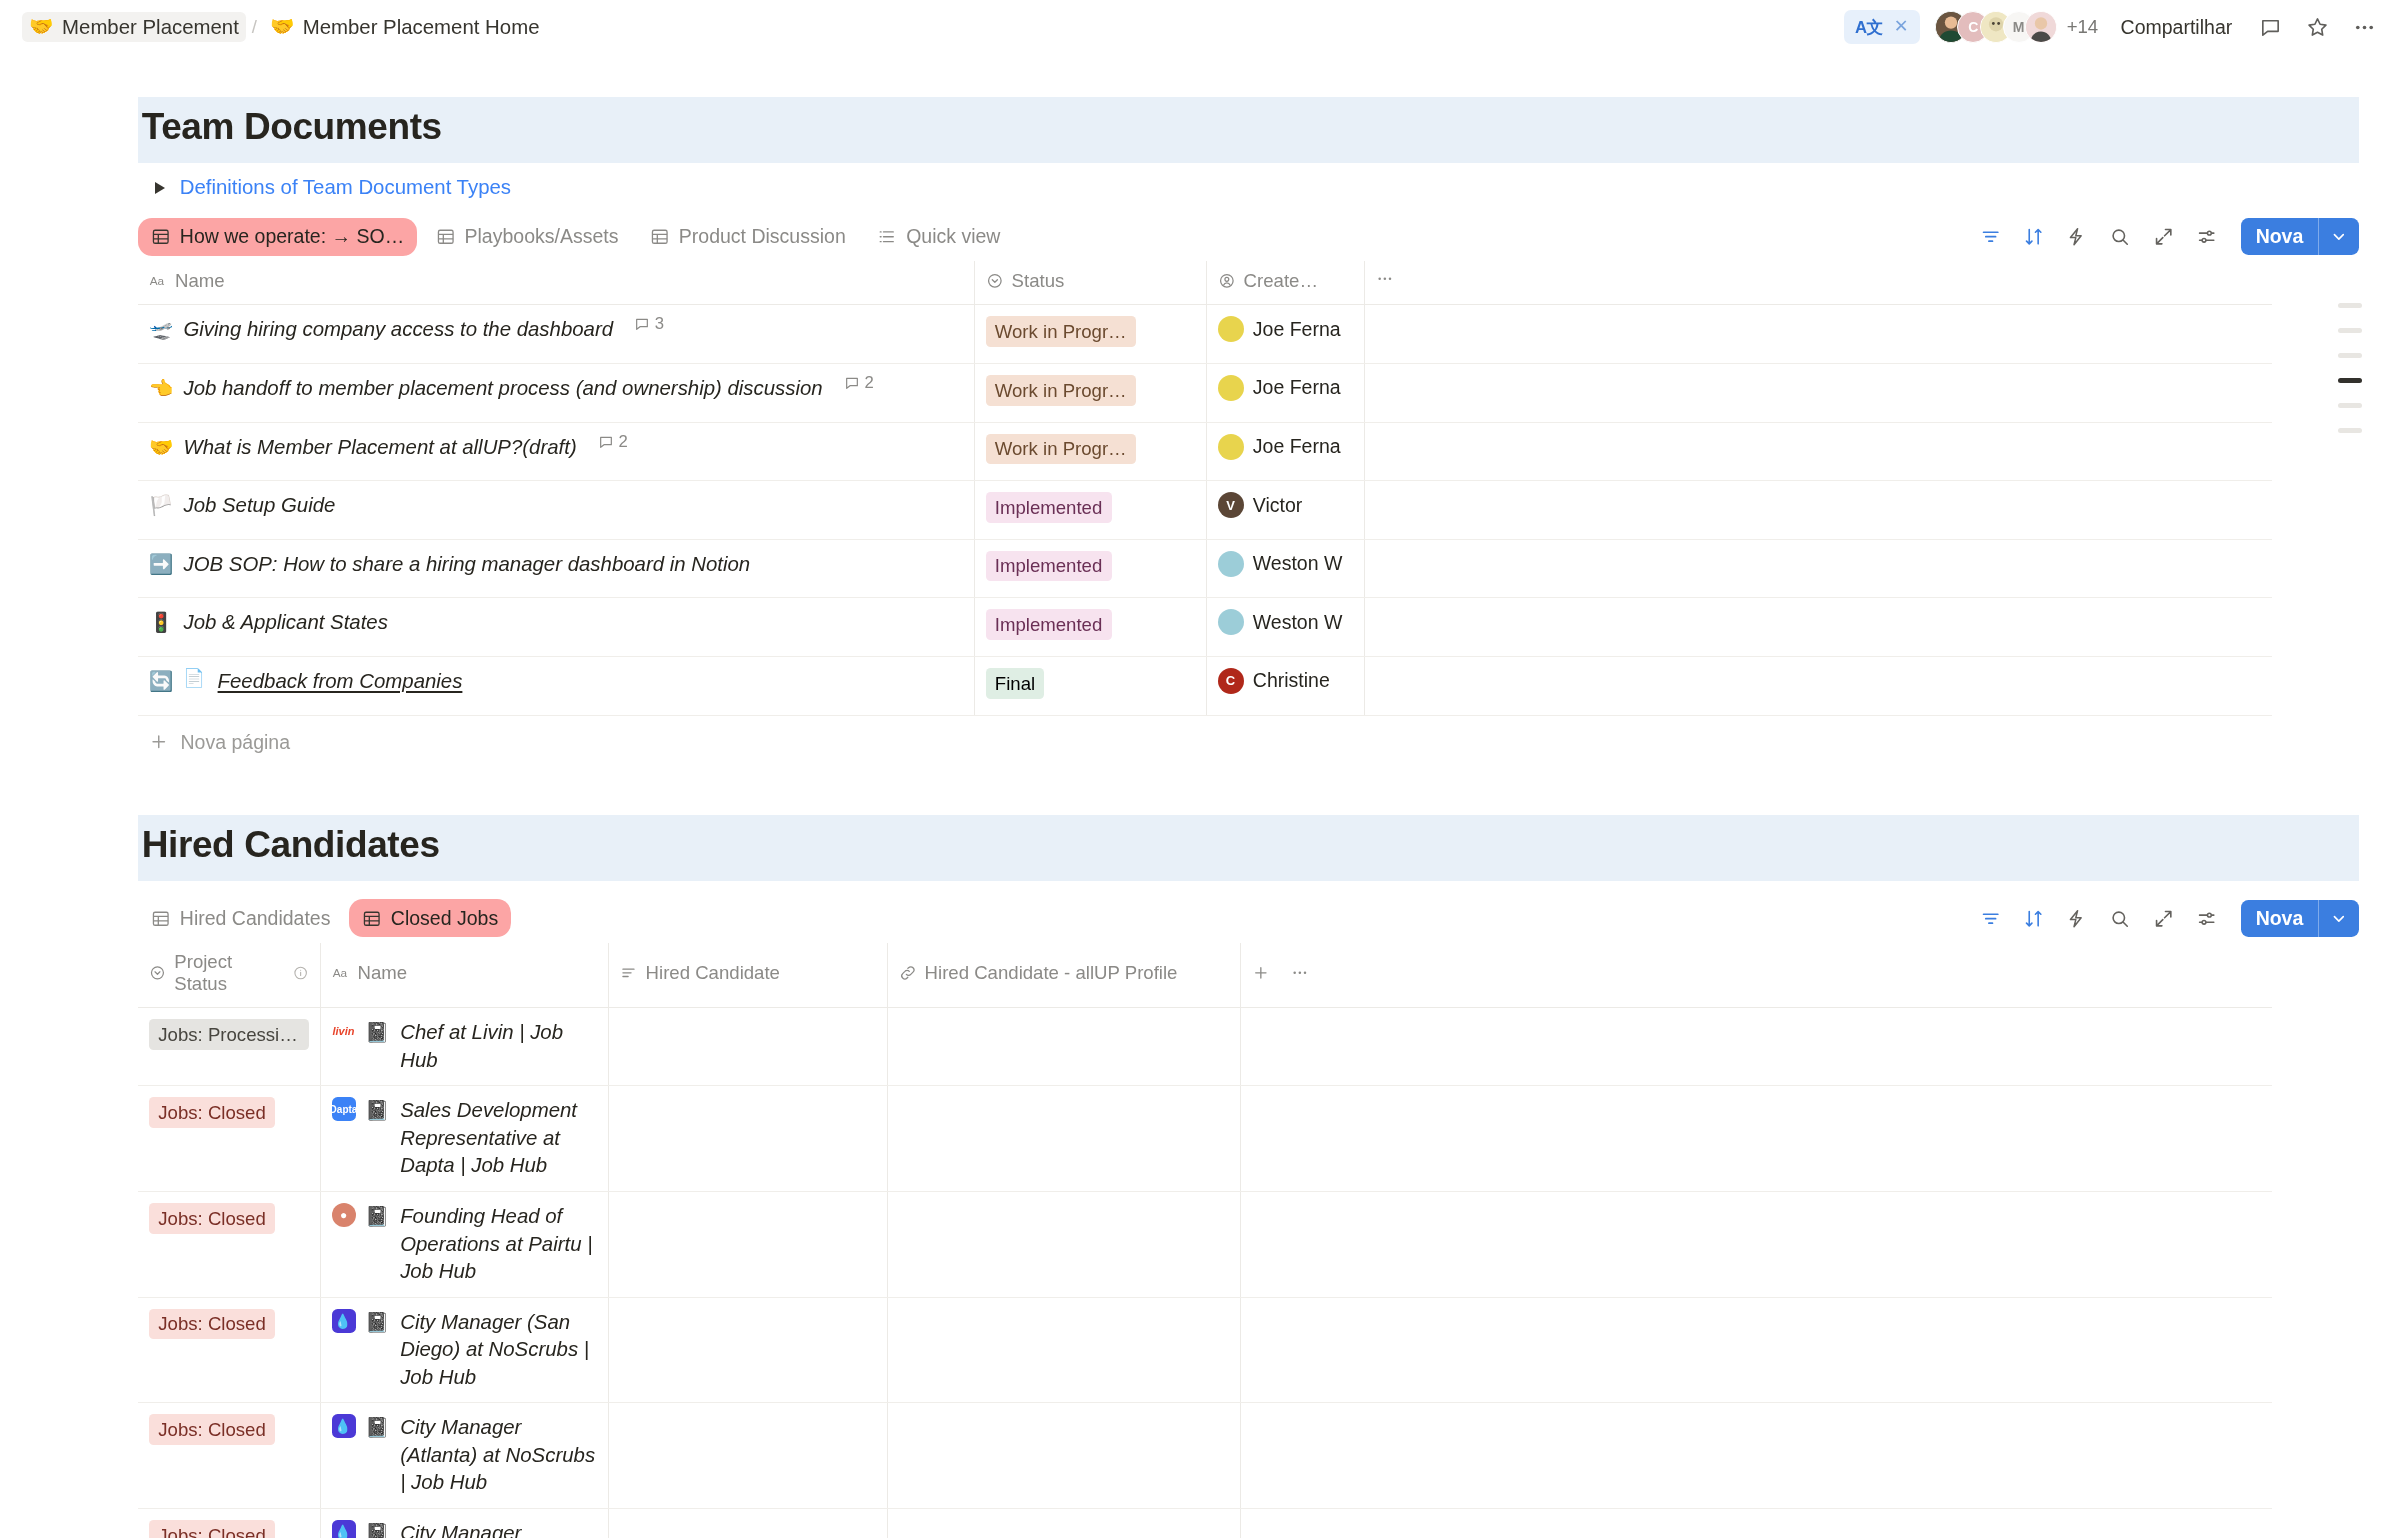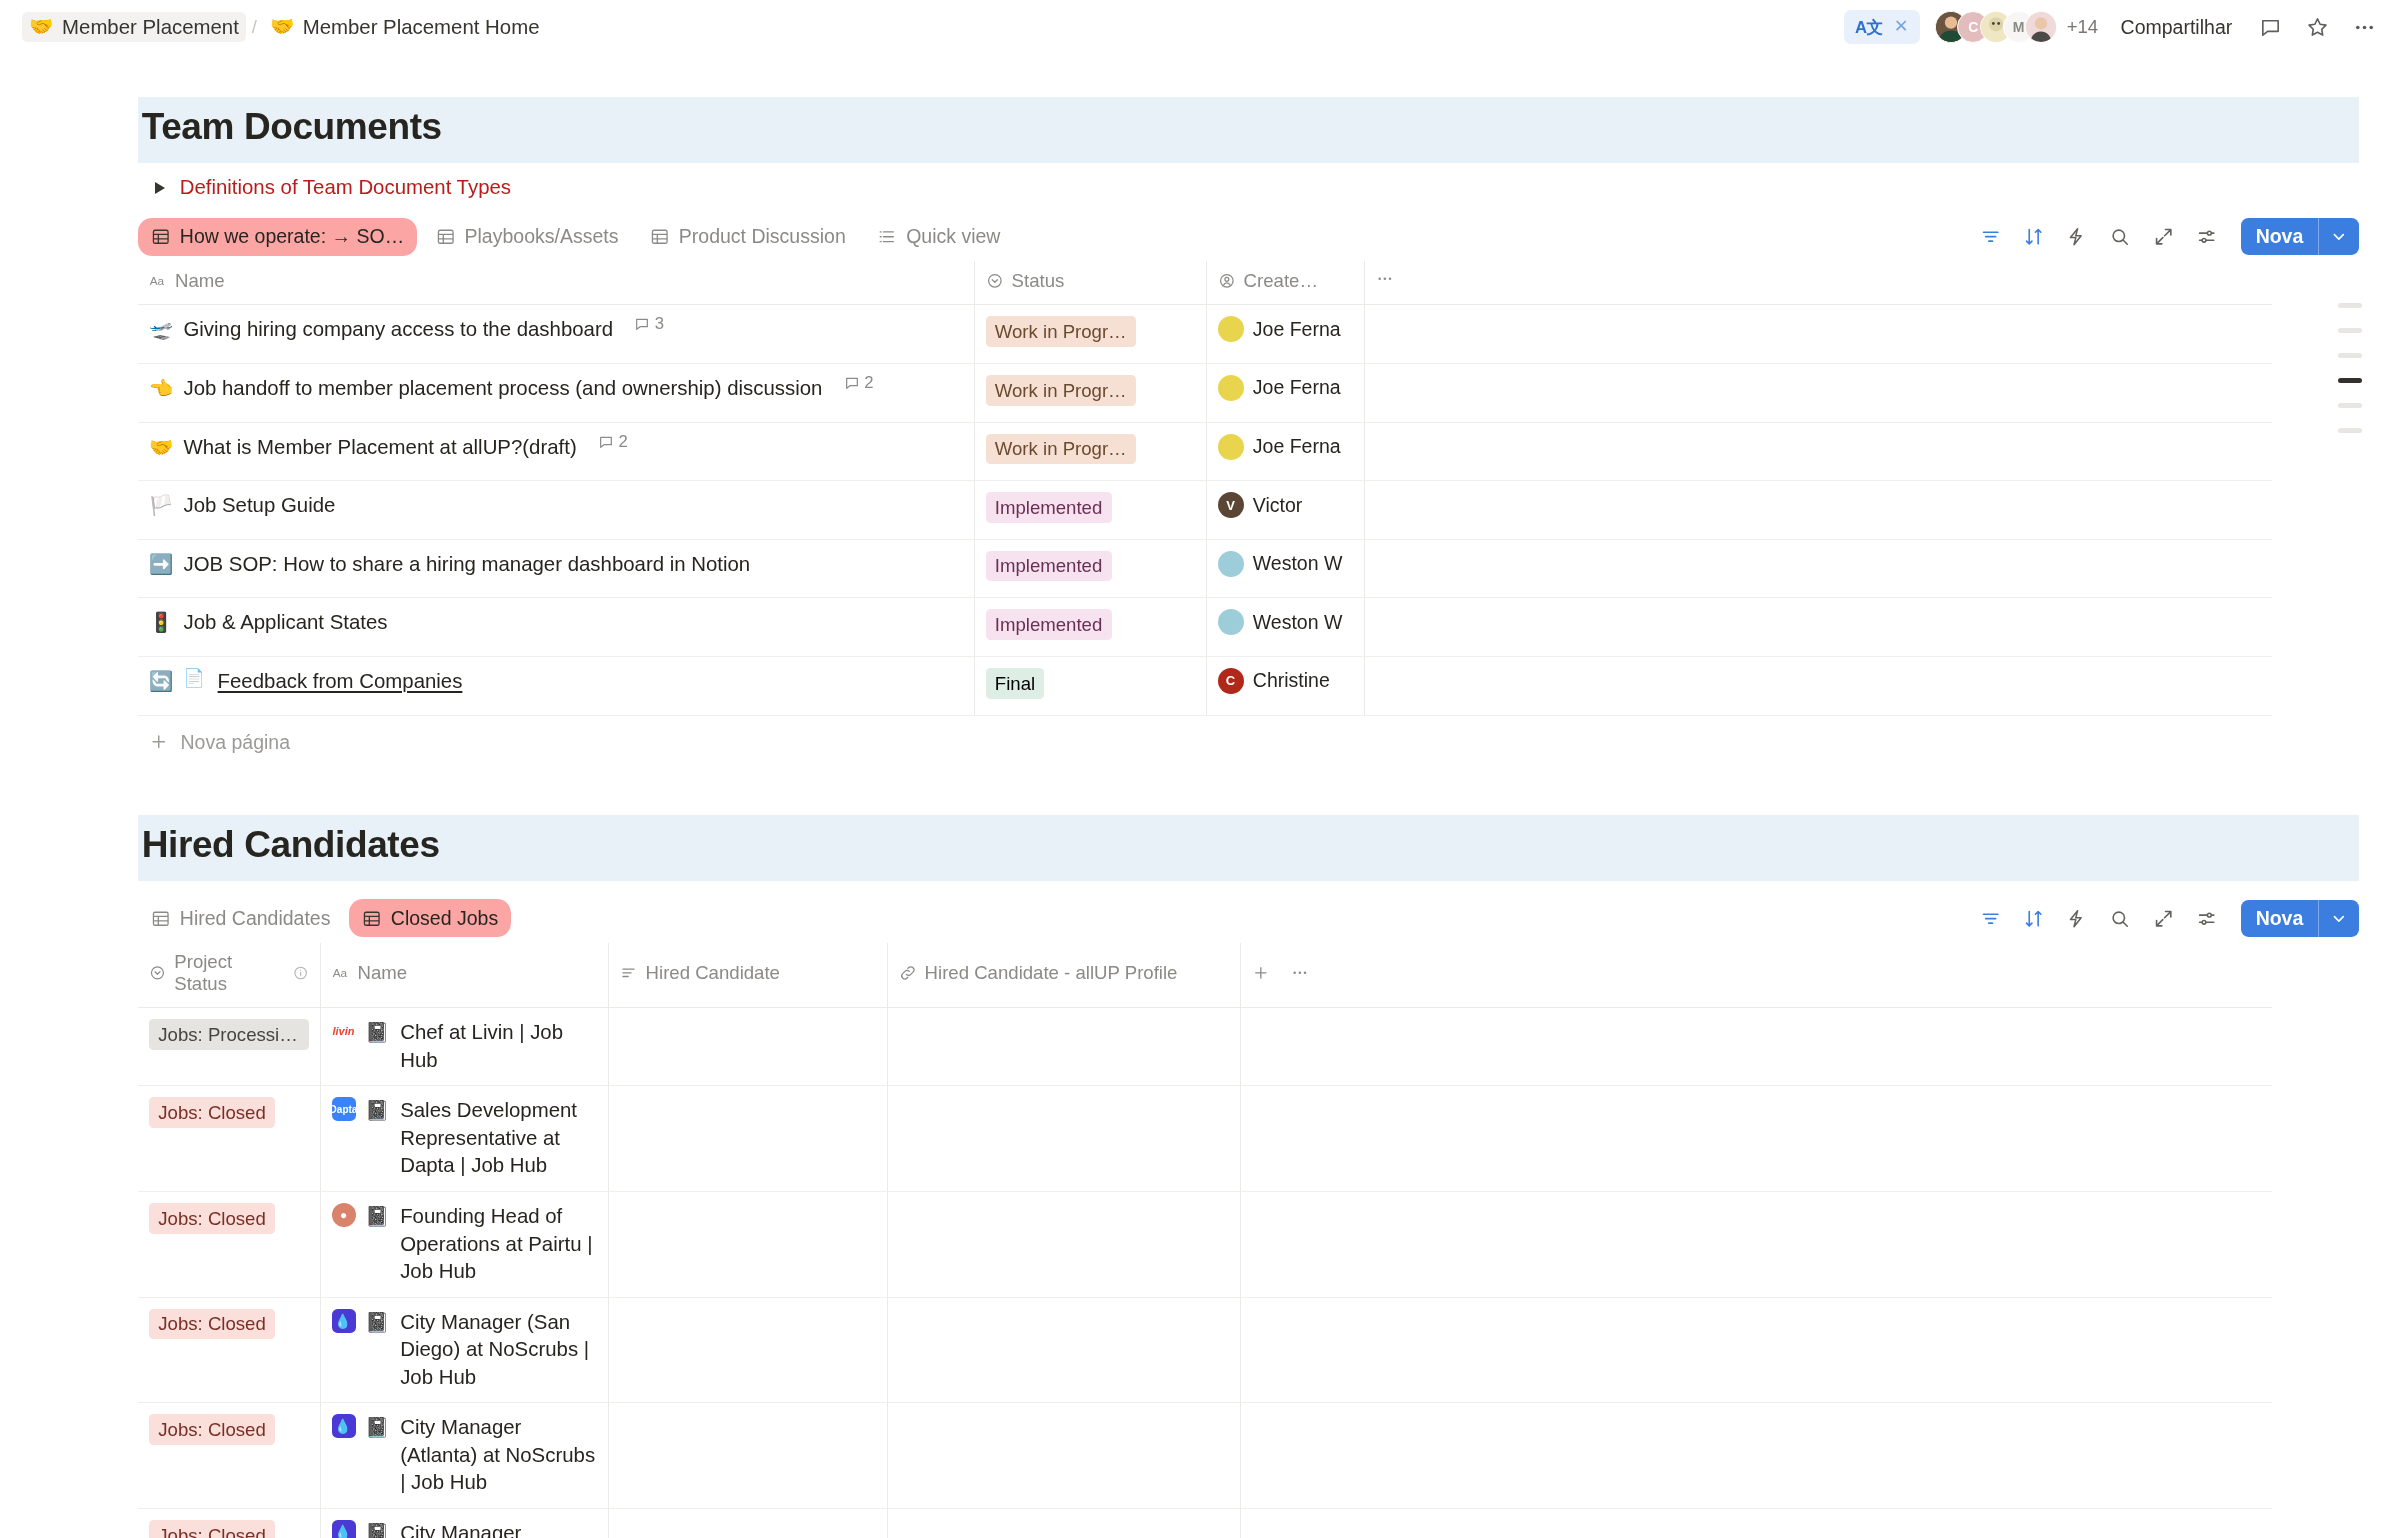--- a/index.html
+++ b/index.html
@@ -70,21 +70,21 @@
     font-size: 37px; font-weight: 700; color: #27251f;
     padding: 9.3px 3.7px 15px 3.7px;
     letter-spacing: -0.4px;
     margin-top: 7.4px;
   }
   #team-doc-title-wrap { margin-top: 43px; }
 
   .toggle-row {
     display: flex; align-items: center; gap: 15px;
     padding: 13px 3.7px 7.4px 16.7px;
-    font-size: 20.4px; color: #b91c1c;
+    font-size: 20.4px; color: #3b82f6;
   }
   .tri { width: 0; height: 0; border-left: 10.2px solid #37352f;
          border-top: 6.5px solid transparent; border-bottom: 6.5px solid transparent; cursor: pointer; }
 
   
   .db-toolbar {
     display: flex; align-items: center;
     padding: 5.6px 0 5.6px 0; margin-top: 5.6px;
     position: relative;
   }
@@ -124,21 +124,21 @@
   table.db td {
     border-bottom: 0.9px solid #f0eeea;
     padding: 11px 11px;
     font-size: 20.4px; color: #27251f;
     vertical-align: top;
   }
   .vdiv { border-left: 0.9px solid #eceae6; }
 
   .name-cell { display: flex; align-items: flex-start; gap: 10.2px; }
   .pg-emoji { font-size: 19.5px; line-height: 1.35; flex: none; }
-  .name-text { line-height: 1.35; }
+  .name-text { line-height: 1.35; font-style: italic; }
   .name-text.link { text-decoration: underline; text-underline-offset: 2.8px; }
   .cmt { display: inline-flex; align-items: center; gap: 4.6px; color: #8b8a87; font-size: 16.7px; margin-left: 11px; position: relative; top: -1.9px;}
 
   .badge {
     display: inline-block; border-radius: 4.6px;
     padding: 3.7px 9.3px; font-size: 18.6px; line-height: 1.25;
     max-width: 100%; overflow: hidden; text-overflow: ellipsis; white-space: nowrap;
   }
   .b-wip   { background: #f5e0d3; color: #6b4a2f; }
   .b-impl  { background: #f7e3ef; color: #6a2f55; }

